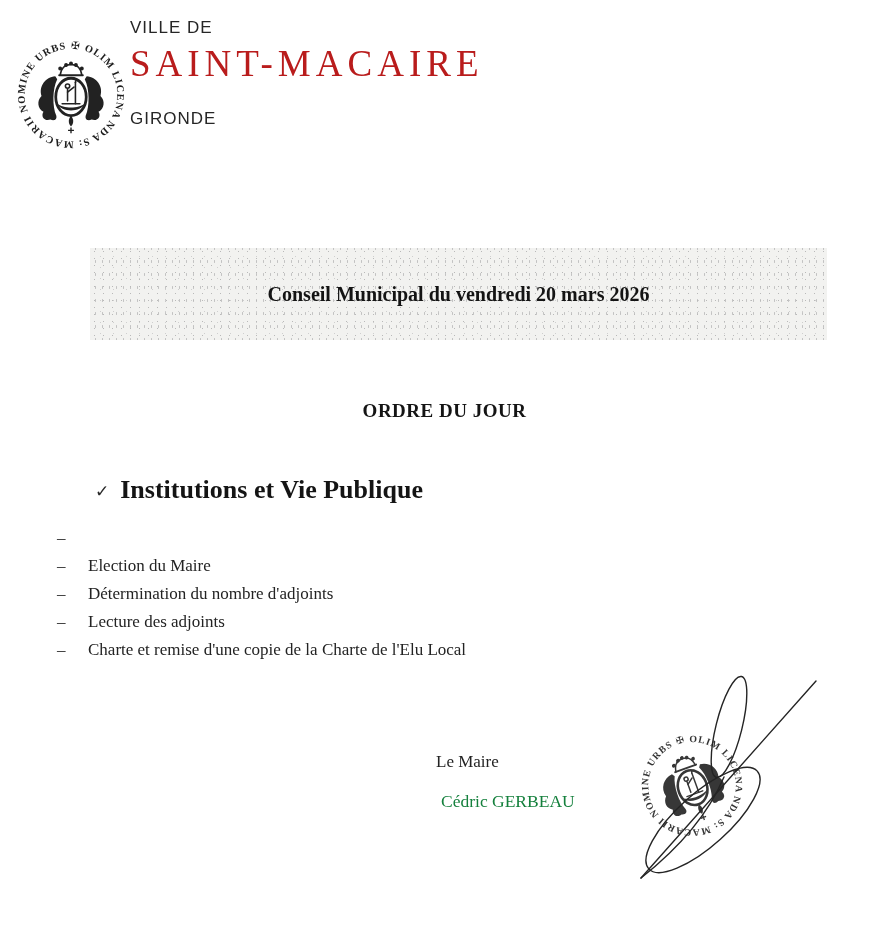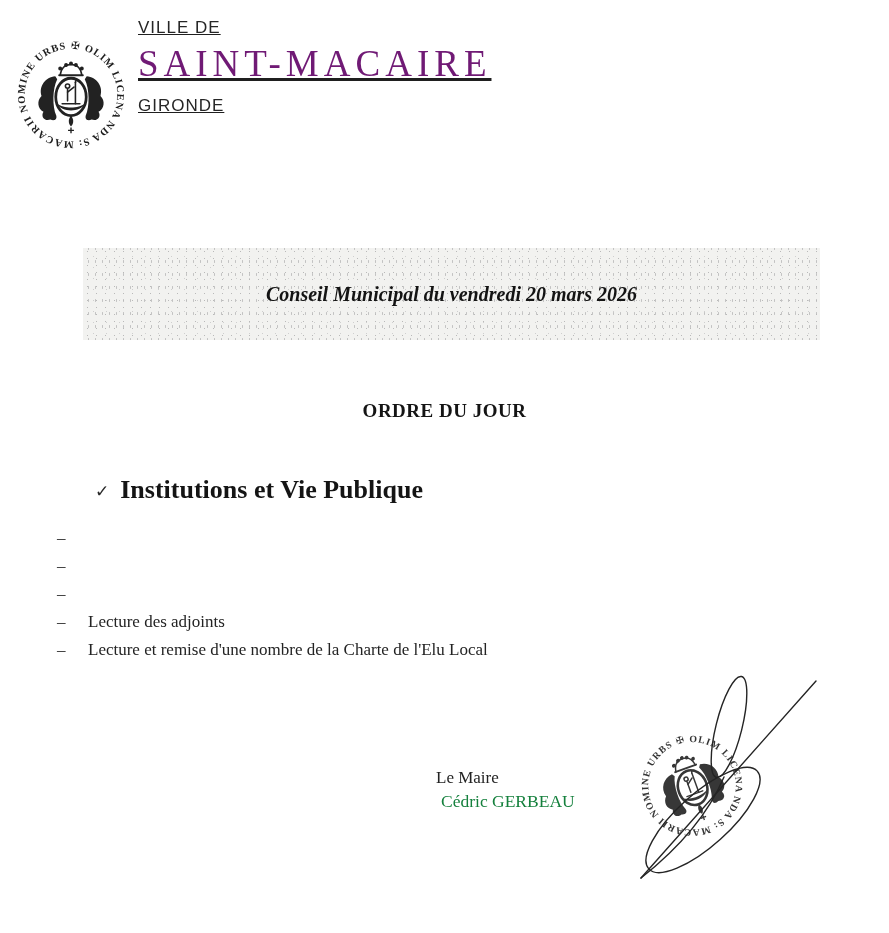--- a/index.html
+++ b/index.html
@@ -6,48 +6,47 @@
   .page{
     position:relative;
     width:889px;height:933px;
     background:#ffffff;
     font-family:"Liberation Serif", serif;
     color:#1f1f1f;
     overflow:hidden;
   }
   
   .seal-svg{position:absolute;left:12px;top:22px;width:118px;height:142px;}
-  .header-text{position:absolute;left:138px;top:18px;text-decoration:underline;}
+  .header-text{position:absolute;left:130px;top:18px;}
   .region-label{
     font-family:"Liberation Sans", sans-serif;
     font-size:17px;letter-spacing:1px;color:#262626;
   }
   .city-name{
     font-family:"Liberation Serif", serif;
-    font-size:37px;letter-spacing:5px;color:#701a75;
+    font-size:37px;letter-spacing:5px;color:#b91c1c;
     margin-top:4px;font-weight:500;
   }
   .department{
     font-family:"Liberation Sans", sans-serif;
     font-size:17px;letter-spacing:1px;color:#262626;
-    margin-top:11px;
+    margin-top:24px;
   }
   
   .notice-box{
-    position:absolute;left:83px;top:248px;width:737px;height:92px;
+    position:absolute;left:90px;top:248px;width:737px;height:92px;
     background-color:#f2f2f0;
     background-image:
       radial-gradient(#b9b9b9 0.6px, transparent 1px),
       radial-gradient(#cfcfcf 0.6px, transparent 1px),
       radial-gradient(#c2c2c2 0.5px, transparent 0.9px);
     background-size:9px 7px, 13px 11px, 7px 13px;
     background-position:0 0, 4px 3px, 2px 7px;
     display:flex;flex-direction:column;align-items:center;justify-content:center;
     text-align:center;
-    font-style:italic;
   }
   .notice-line{
     font-size:20px;font-weight:bold;line-height:28px;color:#141414;
   }
   
   .agenda-heading{
     position:absolute;left:0;top:400px;width:889px;
     text-align:center;font-size:19px;font-weight:bold;
     letter-spacing:0.5px;color:#141414;
   }
@@ -57,21 +56,21 @@
   }
   .check{
     font-family:"DejaVu Sans", sans-serif;
     font-size:17px;color:#2a2a2a;position:relative;top:-1px;
   }
   .section-title{font-size:26px;font-weight:bold;color:#141414;}
   .agenda-list{position:absolute;left:57px;top:524px;}
   .agenda-item{display:flex;line-height:28px;font-size:17px;color:#232323;}
   .agenda-item .dash{width:31px;flex:0 0 31px;}
   
-  .sig-role{position:absolute;left:436px;top:768px;font-size:17px;color:#232323;}
+  .sig-role{position:absolute;left:436px;top:752px;font-size:17px;color:#232323;}
   .sig-name{position:absolute;left:441px;top:791px;font-size:17.5px;color:#15803d;}
   .stamp-svg{position:absolute;left:636px;top:717px;width:112px;height:134px;opacity:.9;}
   .signature-svg{position:absolute;left:612px;top:652px;width:240px;height:245px;}
   .seal-ring-text{
     font-family:"Liberation Serif","DejaVu Sans",serif;
     font-size:10.5px;font-weight:bold;letter-spacing:1px;fill:#1d1d1d;
   }
 </style>
 </head>
 <body>
@@ -129,31 +128,33 @@
     <span class="check">✓</span>
     <span class="section-title">Institutions et Vie Publique</span>
   </div>
 
   <div class="agenda-list">
     <div class="agenda-item">
       <span class="dash">–</span>
     </div>
     <div class="agenda-item">
       <span class="dash">–</span>
+      <span>Election du Maire</span>
     </div>
     <div class="agenda-item">
       <span class="dash">–</span>
+      <span>Détermination du nombre d'adjoints</span>
     </div>
     <div class="agenda-item">
       <span class="dash">–</span>
       <span>Lecture des adjoints</span>
     </div>
     <div class="agenda-item">
       <span class="dash">–</span>
-      <span>Lecture et remise d'une nombre de la Charte de l'Elu Local</span>
+      <span>Charte et remise d'une copie de la Charte de l'Elu Local</span>
     </div>
   </div>
 
   <div class="sig-role">Le Maire</div>
   <div class="sig-name">Cédric GERBEAU</div>
 
   <svg class="stamp-svg" viewBox="0 0 120 144" aria-hidden="true">
     <g transform="rotate(-20 60 74)">
       <use href="#seal-art"></use>
     </g>

